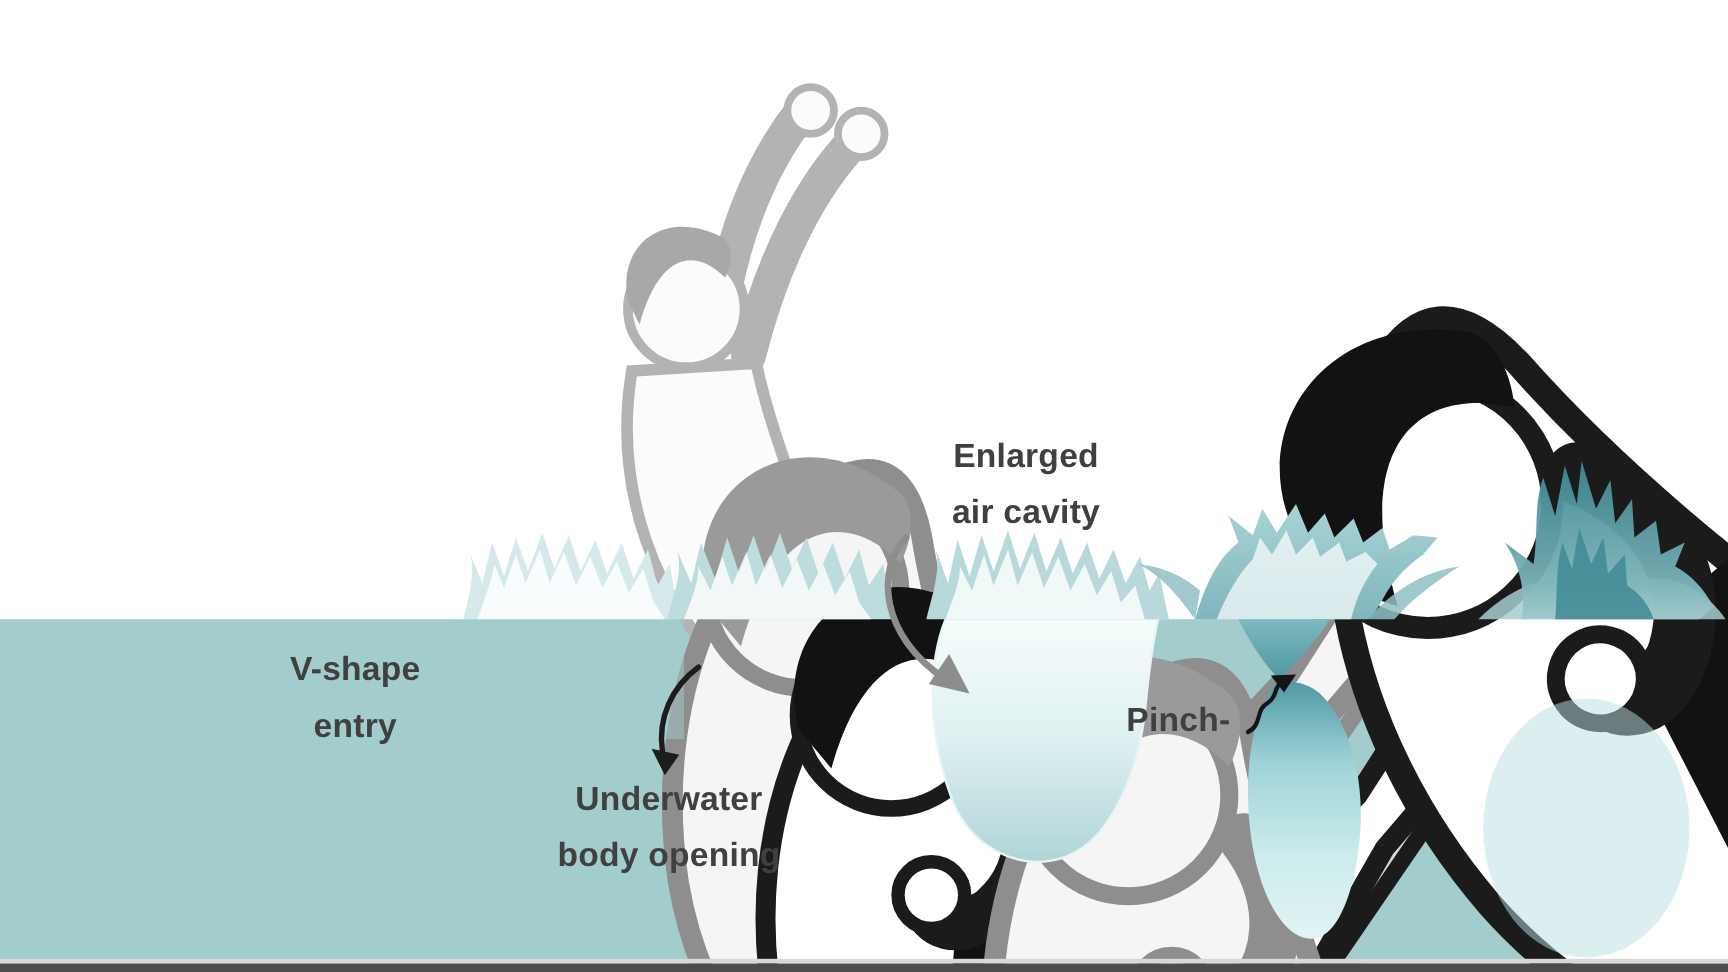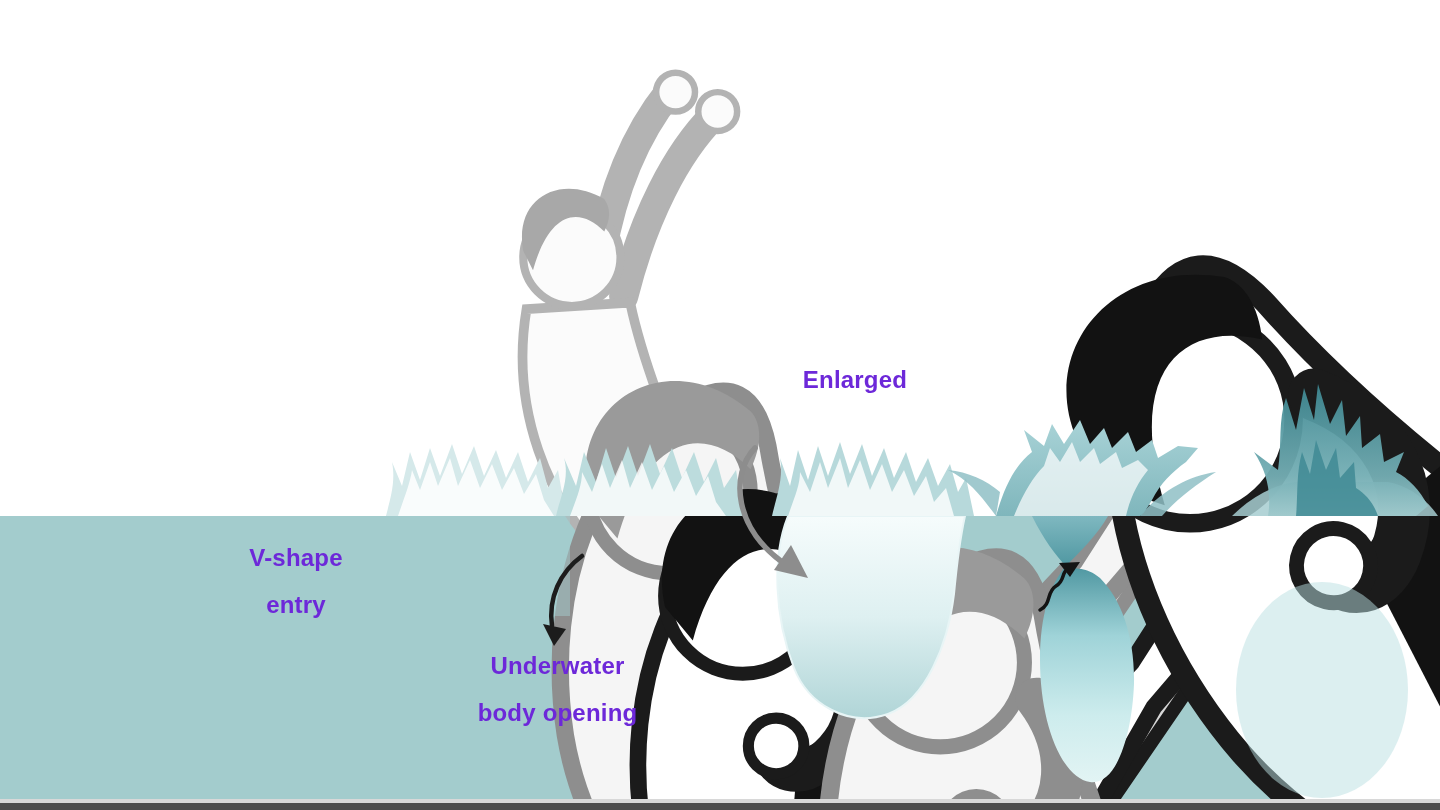--- a/index.html
+++ b/index.html
@@ -1,20 +1,20 @@
 <!DOCTYPE html>
 <html><head>
 <meta charset="utf-8">
 <style>
   html,body{margin:0;padding:0;background:#ffffff;}
   #stage{position:relative;width:1440px;height:810px;overflow:hidden;background:#ffffff;
          font-family:"Liberation Sans",sans-serif;}
   #art{position:absolute;left:0;top:0;}
-  .label{position:absolute;font-weight:bold;color:#6d28d9;text-align:center;
-         font-size:24px;line-height:47px;letter-spacing:.2px;}
+  .label{position:absolute;font-weight:bold;color:#404040;text-align:center;
+         font-size:28px;line-height:47px;letter-spacing:.2px;}
   .label span{display:block;}
   
   .fig-ink  {--skin:#ffffff;--line:#1b1b1b;--dark:#121212;--shade:#d7d7d7;}
   .fig-gray {--skin:#f5f5f5;--line:#8e8e8e;--dark:#9a9a9a;--shade:#e4e4e4;}
   .fig-faint{--skin:#fbfbfb;--line:#b3b3b3;--dark:#a8a8a8;--shade:#efefef;}
   .fig-teal {--skin:#c6e4e6;--line:#417e88;--dark:#2e6a74;--shade:#a5d0d3;}
 </style>
 </head>
 <body>
 
@@ -144,18 +144,20 @@
   <span>body opening</span>
 </div>
 
 <div class="label" style="left:186px;top:534px;width:220px;">
   <span>V-shape</span>
   <span>entry</span>
 </div>
 
 <div class="label" style="left:745px;top:356px;width:220px;">
   <span>Enlarged</span>
+  <span>air cavity</span>
 </div>
 
 <div class="label" style="left:902px;top:576px;width:160px;">
+  <span>Pinch-</span>
 </div>
 
 </div>
 
 </body></html>

